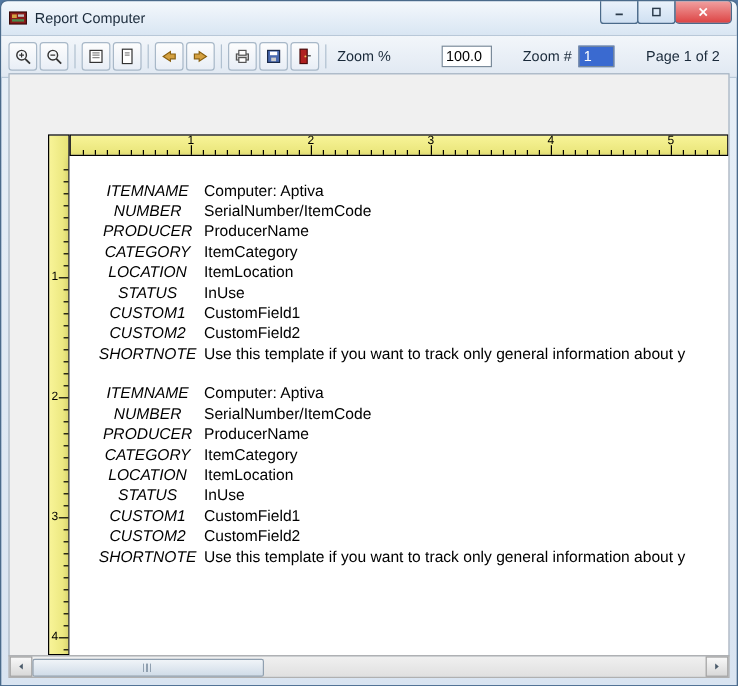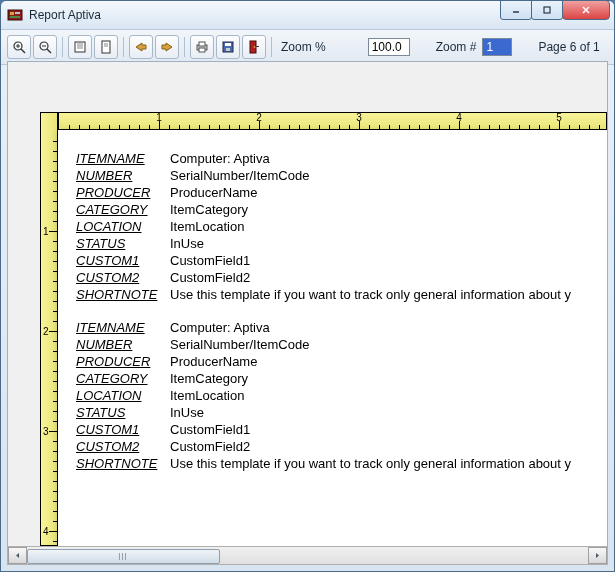--- a/index.html
+++ b/index.html
@@ -26,21 +26,21 @@
 .ruler-tick{position:absolute;background:#000;}
 .h-ruler .major{width:1px;height:8px;bottom:0;}
 .h-ruler .minor{width:1px;height:4px;bottom:0;}
 .h-ruler .num{position:absolute;top:-1px;font-size:10px;color:#000;transform:translateX(-50%);}
 .v-ruler .major{height:1px;width:8px;right:0;}
 .v-ruler .minor{height:1px;width:4px;right:0;}
 .v-ruler .num{position:absolute;left:2px;font-size:10px;color:#000;transform:translateY(-50%);}
 .page{position:absolute;top:68px;left:50px;right:0;bottom:0;background:#fff;box-shadow:0 2px 6px rgba(0,0,0,.2);padding:20px 0 0 18px;box-sizing:border-box;color:#000;font-family:Arial,sans-serif;font-size:13px;line-height:17px;overflow:hidden;}
 .record{margin-bottom:16px;}
 .row{display:flex;white-space:nowrap;}
-.field-label{width:94px;font-style:italic;text-decoration:underline;flex-shrink:0;}
+.field-label{width:94px;font-style:italic;flex-shrink:0;text-align:center;}
 .field-value{flex:1;overflow:hidden;}
 .h-scroll{position:absolute;left:6px;right:6px;bottom:6px;height:17px;background:linear-gradient(#f0f0f0,#e0e0e0);border:1px solid #b0b0b0;display:flex;align-items:center;}
 .sb-btn{width:17px;height:15px;background:linear-gradient(#f8f8f8,#d8d8d8);border:1px solid #a0a0a0;display:flex;align-items:center;justify-content:center;cursor:pointer;}
 .sb-track{flex:1;height:15px;position:relative;}
 .sb-thumb{position:absolute;left:0;width:34%;height:13px;top:1px;background:linear-gradient(#f0f4f8,#d0dce8);border:1px solid #90a0b0;border-radius:2px;cursor:pointer;}
 .sb-thumb::after{content:"";position:absolute;left:50%;top:3px;width:8px;height:7px;transform:translateX(-50%);background:repeating-linear-gradient(90deg,#90a0b0 0 1px,transparent 1px 3px);}
 </style>
 </head>
 <body>
 
@@ -48,21 +48,21 @@
 
   <div class="titlebar">
     <span class="app-icon">
       <svg viewBox="0 0 16 16">
           <rect x="1" y="3" width="14" height="10" fill="#8b1a1a" stroke="#3a0a0a"></rect>
           <rect x="3" y="5" width="4" height="3" fill="#d4a040"></rect>
           <rect x="8" y="5" width="5" height="2" fill="#c0c0c0"></rect>
           <rect x="3" y="9" width="10" height="2" fill="#4a8a4a"></rect>
         </svg>
     </span>
-    <span class="title-text">Report Aptiva</span>
+    <span class="title-text">Report Computer</span>
     <div class="win-btns">
       <div class="win-btn win-min">
           <svg viewBox="0 0 10 10">
             <line x1="2" y1="7" x2="8" y2="7" stroke="#2a3a4a" stroke-width="1.5"></line>
           </svg>
         </div>
       <div class="win-btn win-max">
           <svg viewBox="0 0 10 10">
             <rect x="2" y="2" width="6" height="6" fill="none" stroke="#2a3a4a" stroke-width="1.2"></rect>
           </svg>
@@ -141,21 +141,21 @@
           <rect x="9" y="6" width="3" height="1" fill="#333"></rect>
         </svg>
       </div>
     <div class="tsep"></div>
     <span class="tlabel">Zoom %</span>
     <input class="tinput zoom-input" value="100.0" style="">
     <span style="width:18px"></span>
     <span class="tlabel">Zoom #</span>
     <input class="tinput page-input" value="1" style="">
     <span style="width:18px"></span>
-    <span class="tlabel">Page 6 of 1</span>
+    <span class="tlabel">Page 1 of 2</span>
   </div>
 
   <div class="viewport">
     <div class="v-ruler" id="v-ruler">
         <div class="ruler-tick minor" style="top: 28px;"></div>
         <div class="ruler-tick minor" style="top: 38px;"></div>
         <div class="ruler-tick minor" style="top: 48px;"></div>
         <div class="ruler-tick minor" style="top: 58px;"></div>
         <div class="ruler-tick minor" style="top: 68px;"></div>
         <div class="ruler-tick minor" style="top: 78px;"></div>

